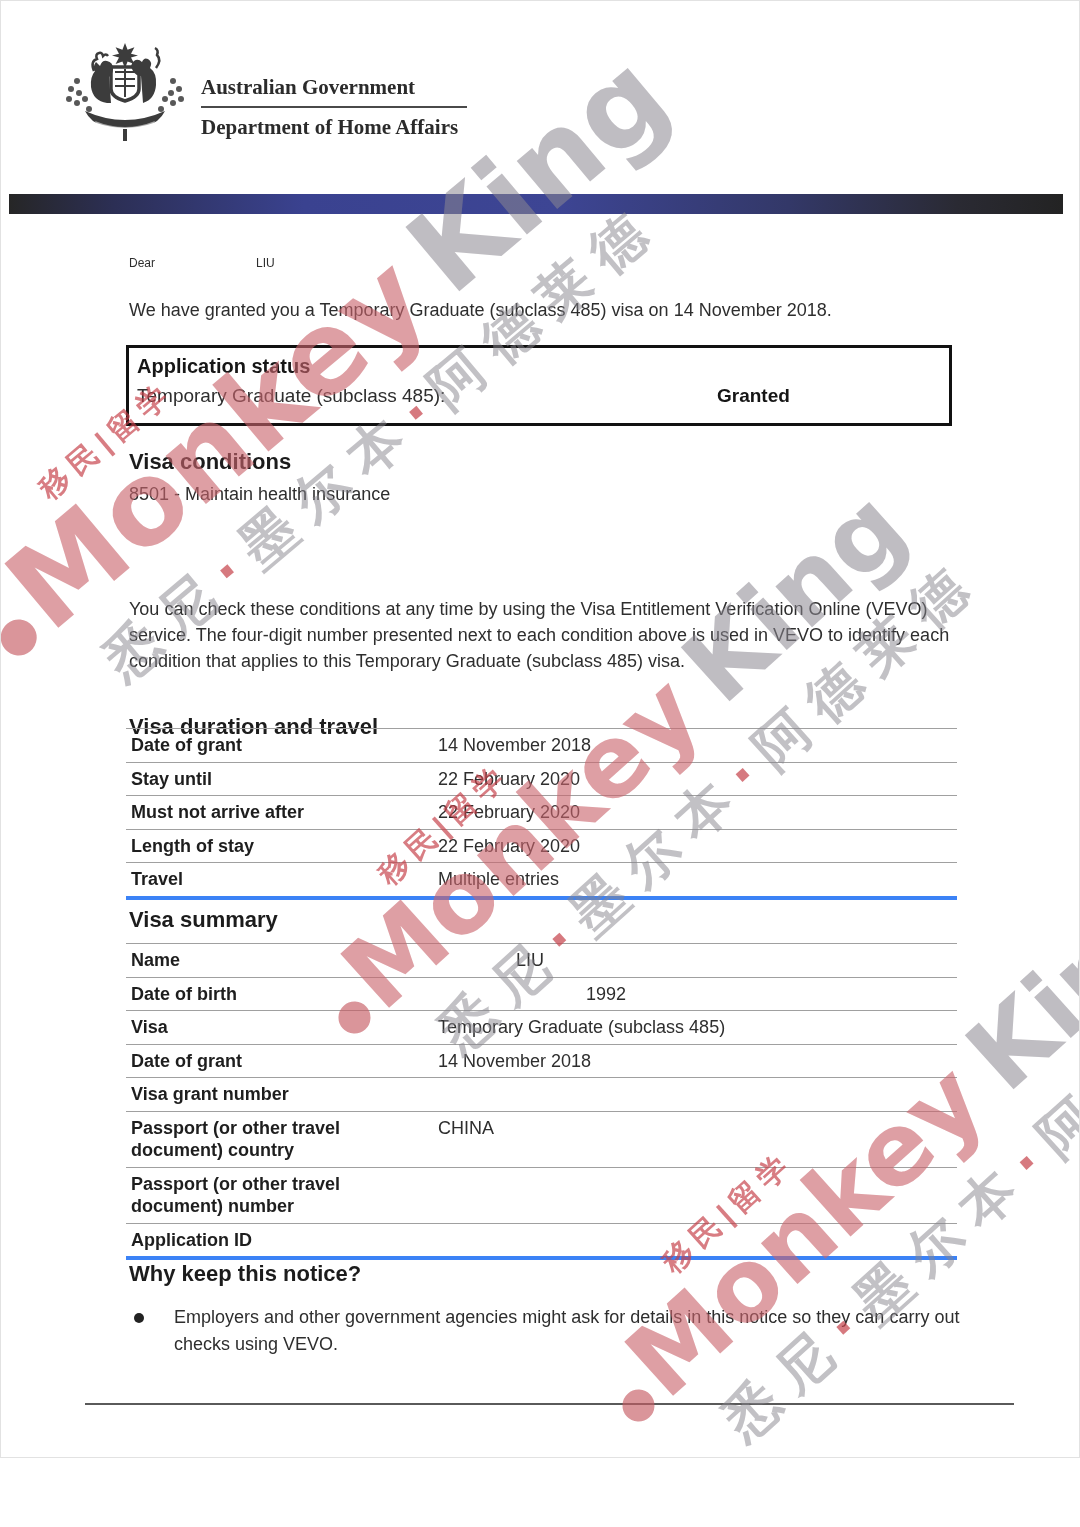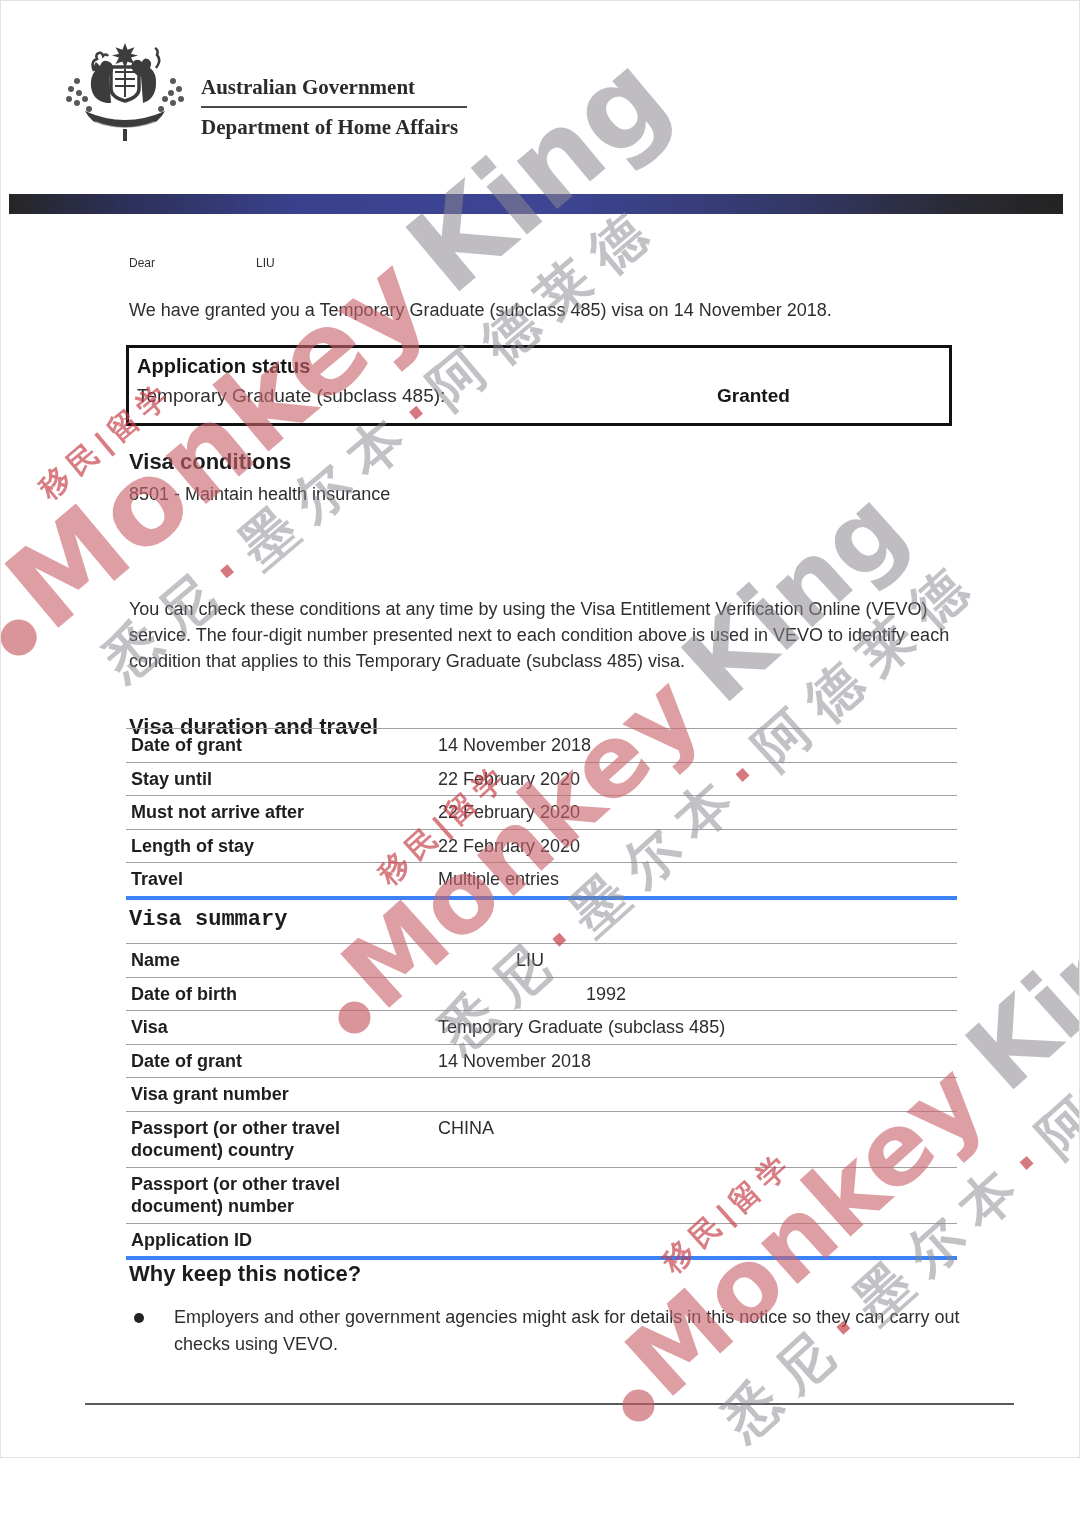--- a/index.html
+++ b/index.html
@@ -136,21 +136,21 @@
       <span class="lbl">Must not arrive after</span><span class="val">22 February 2020</span>
     </div>
     <div class="vrow">
       <span class="lbl">Length of stay</span><span class="val">22 February 2020</span>
     </div>
     <div class="vrow">
       <span class="lbl">Travel</span><span class="val">Multiple entries</span>
     </div>
   </div>
 
-  <div class="sec-title" style="left:128px; top:906px;font-family:Liberation Mono, monospace;">Visa summary</div>
+  <div class="sec-title" style="left:128px; top:906px;">Visa summary</div>
   <div class="vtable" id="summary-table" style="top:942px;">
     <div class="vrow">
       <span class="lbl">Name</span><span class="val">LIU</span>
     </div>
     <div class="vrow">
       <span class="lbl">Date of birth</span><span class="val">1992</span>
     </div>
     <div class="vrow">
       <span class="lbl">Visa</span><span class="val">Temporary Graduate (subclass 485)</span>
     </div>

